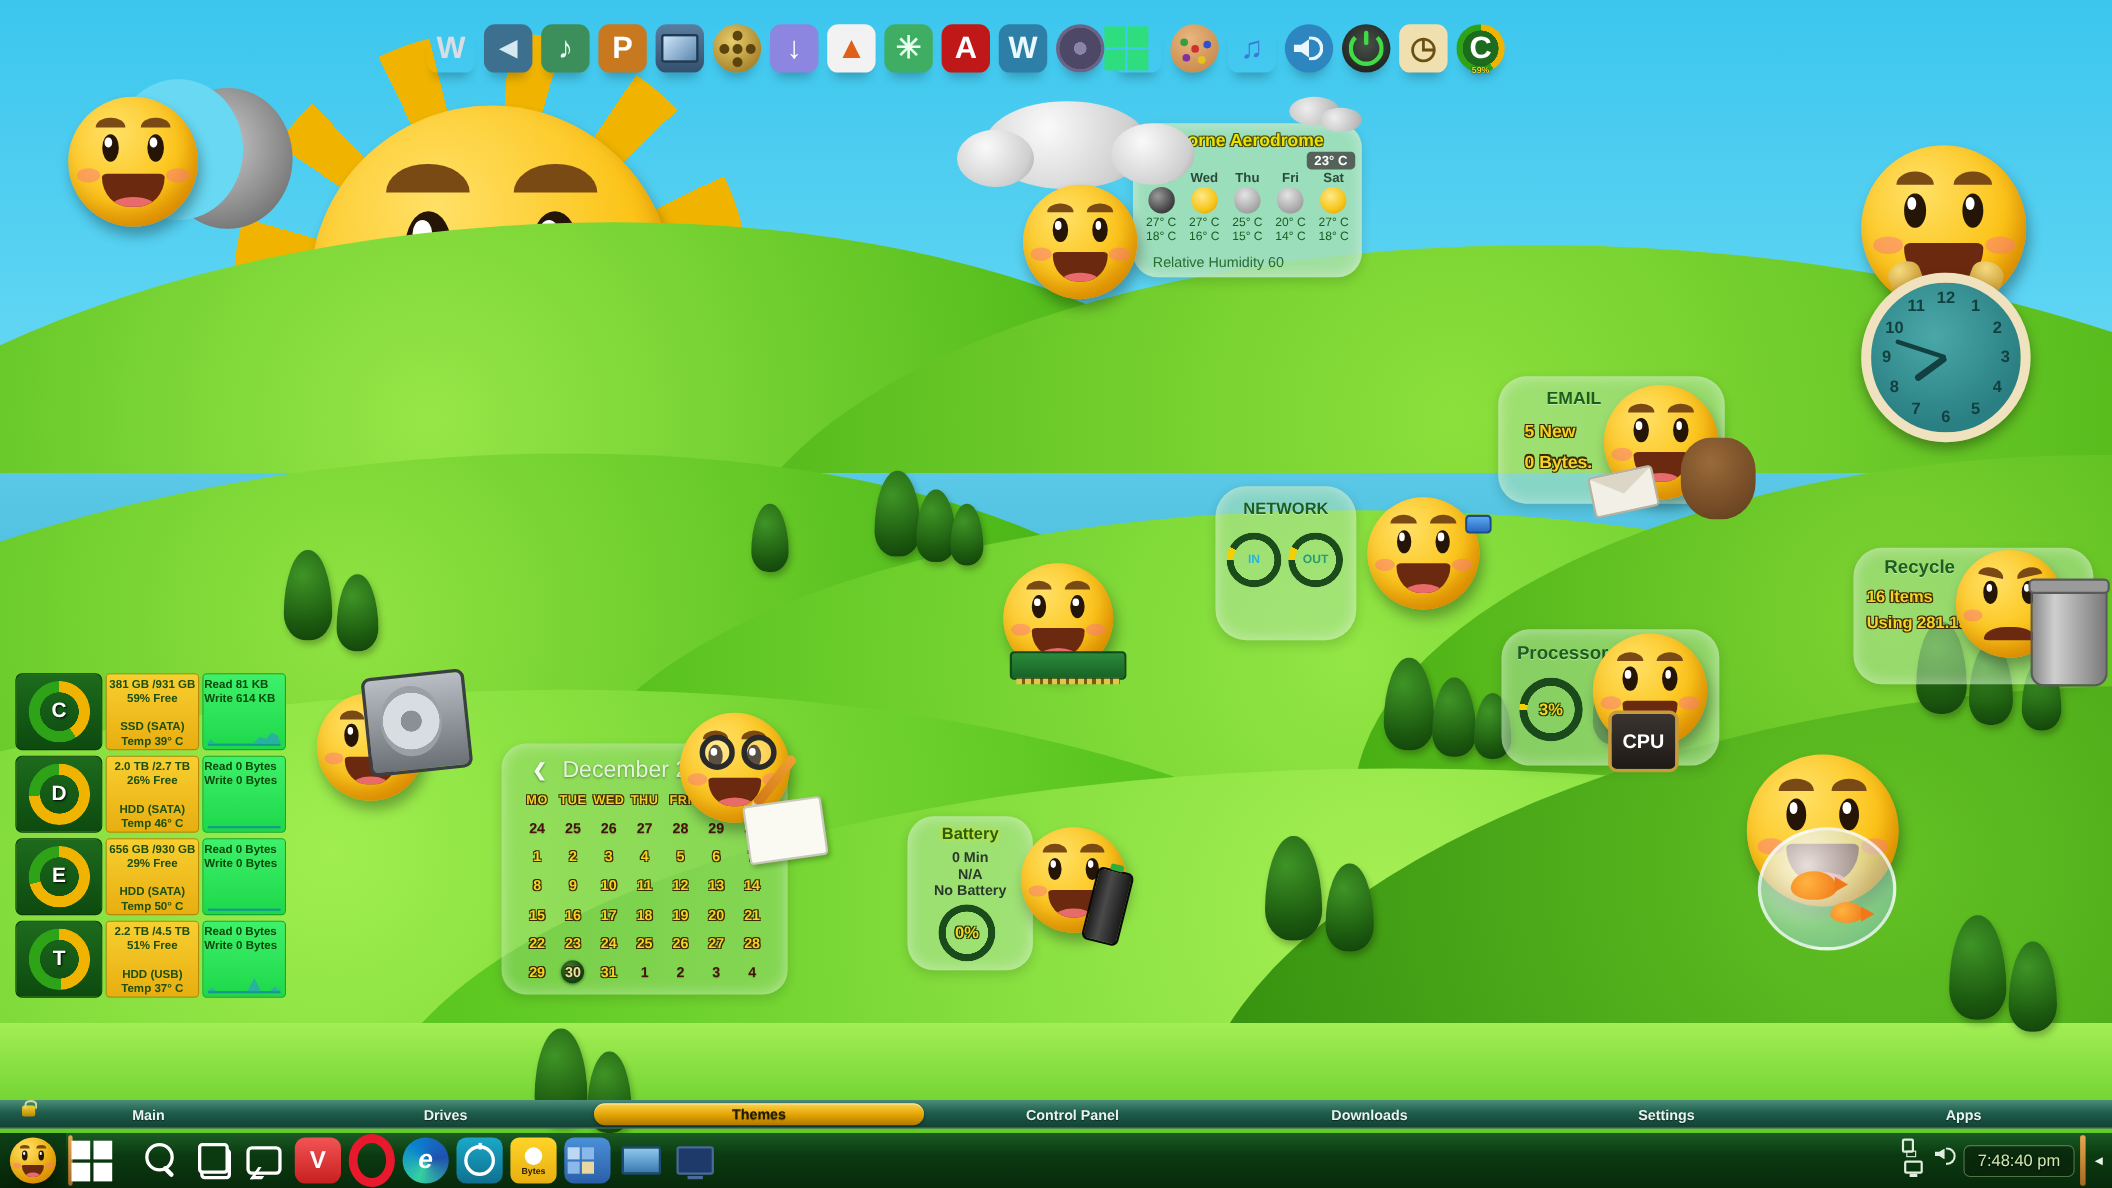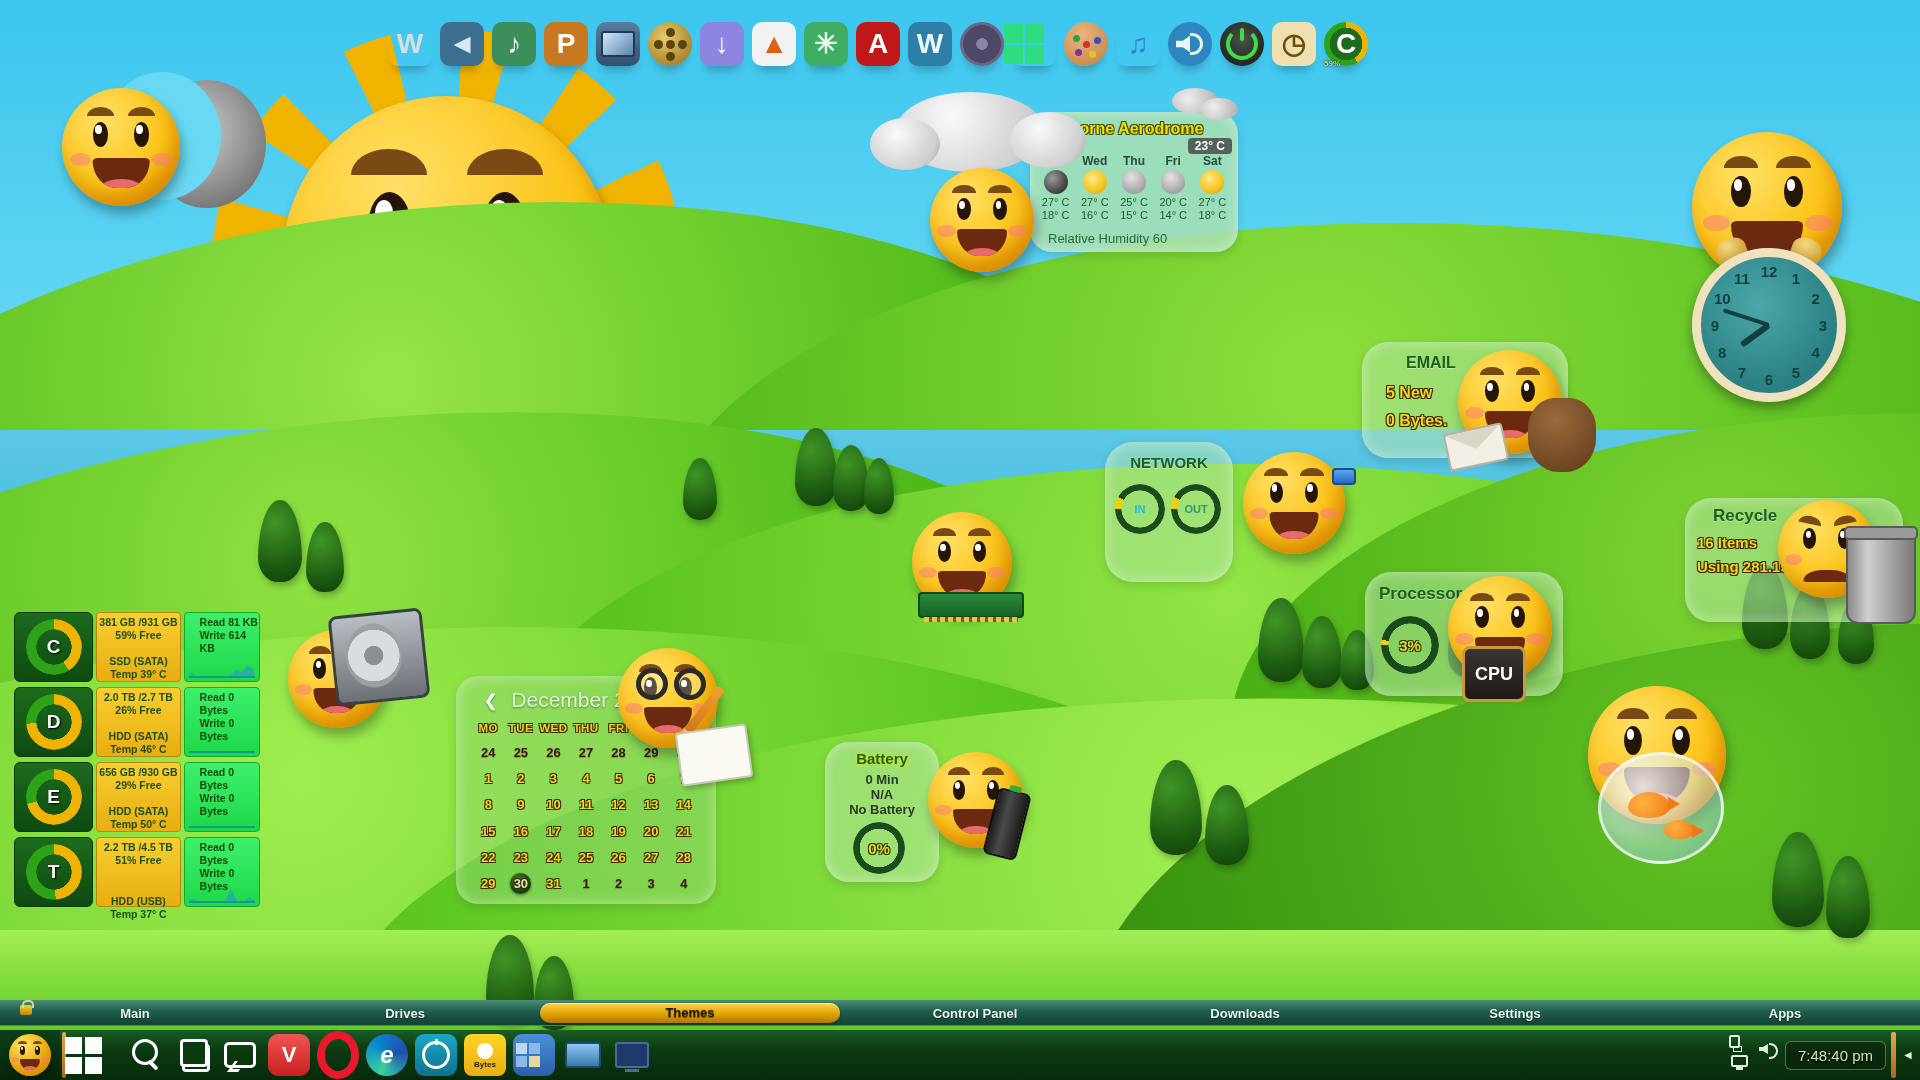--- a/index.html
+++ b/index.html
@@ -48,21 +48,21 @@
     -webkit-mask:radial-gradient(circle,transparent 0 52%,#000 53%);mask:radial-gradient(circle,transparent 0 52%,#000 53%);}
   .gval{position:absolute;font-weight:bold;color:#f5d327;font-size:15px;
     text-shadow:-1px -1px 0 #1d3a00,1px -1px 0 #1d3a00,-1px 1px 0 #1d3a00,1px 1px 0 #1d3a00;
     display:flex;align-items:center;justify-content:center;}
 
   
   .dock{position:absolute;left:388px;top:14px;display:flex;gap:8px;align-items:flex-end;height:52px;}
   .dock-icon{position:relative;width:44px;height:44px;border-radius:10px;display:flex;align-items:center;justify-content:center;
     box-shadow:0 10px 10px -6px rgba(0,0,0,.25);}
   .dock-icon .dg{font-size:28px;font-weight:bold;line-height:1;}
-  .dock-icon .dlabel{position:absolute;bottom:-2px;left:0;right:0;font-size:8px;font-weight:bold;color:#f5d327;text-shadow:0 0 2px #000;}
+  .dock-icon .dlabel{position:absolute;bottom:-2px;left:0;right:0;text-align:center;font-size:8px;font-weight:bold;color:#f5d327;text-shadow:0 0 2px #000;}
   .dock-icon.monitor{background:linear-gradient(#5a7d9e,#33506e);}
   .dock-icon.monitor::after{content:"";width:30px;height:22px;border-radius:3px;background:linear-gradient(135deg,#cfe6fa,#5a86ad);border:2px solid #1f3a52;}
   .dock-icon.win{background:none;}
   .dock-icon.win::after{content:"";width:19px;height:19px;background:#2ede7e;box-shadow:21px 0 #2ede7e,0 21px #2ede7e,21px 21px #2ede7e;margin:-21px 21px 0 -21px;}
   .dock-icon.power{background:radial-gradient(circle at 50% 40%,#4a524a,#232823 70%);border-radius:50%;}
   .dock-icon.power::before{content:"";position:absolute;width:24px;height:24px;border-radius:50%;border:4px solid #3fdc46;border-top-color:transparent;}
   .dock-icon.power::after{content:"";position:absolute;width:4px;height:13px;background:#3fdc46;top:6px;border-radius:2px;}
   .dock-icon.speaker{border-radius:50%;}
   .dock-icon.speaker::before{content:"";width:20px;height:18px;background:#eaf6ff;
     clip-path:polygon(0 32%,34% 32%,70% 4%,70% 96%,34% 68%,0 68%);margin-right:8px;}
@@ -97,21 +97,21 @@
   .drives{position:absolute;left:14px;top:612px;width:246px;}
   .drow{position:relative;height:70px;margin-bottom:5px;display:flex;gap:3px;}
   .dgauge{position:relative;width:80px;background:linear-gradient(#1d6b1d,#0d4a0f);border-radius:6px;
     display:flex;align-items:center;justify-content:center;border:1px solid #0a3a0a;}
   .dring{width:56px;height:56px;border-radius:50%;
     -webkit-mask:radial-gradient(circle,transparent 0 44%,#000 45%);mask:radial-gradient(circle,transparent 0 44%,#000 45%);}
   .dletter{position:absolute;color:#fff;font-weight:bold;font-size:19px;text-shadow:1px 1px 2px #000;}
   .dinfo{width:85px;background:linear-gradient(#f8cf30,#e8ae10);border:1px solid #b8880a;border-radius:4px;
     font-size:10.5px;line-height:13px;font-weight:bold;color:#1d4f10;text-align:center;padding-top:3px;}
   .drw{position:relative;width:77px;background:linear-gradient(#3ef06a,#1dd84a);border:1px solid #12a832;border-radius:4px;
-    font-size:10.5px;line-height:13px;font-weight:bold;color:#0a4a0a;padding:3px 0 0 15px;}
+    font-size:10.5px;line-height:13px;font-weight:bold;color:#0a4a0a;padding:3px 0 0 1px;}
   .spark{position:absolute;left:4px;right:4px;bottom:3px;height:16px;border-bottom:2px solid #159a8a;}
   .spark.c::after{content:"";position:absolute;inset:0;background:#28b0a0;
     clip-path:polygon(0 100%,4% 72%,10% 100%,62% 100%,72% 55%,80% 70%,88% 30%,96% 45%,100% 100%);}
   .spark.t::after{content:"";position:absolute;inset:0;background:#28b0a0;
     clip-path:polygon(0 100%,6% 80%,12% 100%,55% 100%,64% 15%,73% 100%,86% 100%,92% 70%,100% 100%);}
 
   
   .cal{left:456px;top:676px;width:260px;height:228px;background:rgba(150,215,120,.45);}
   .cal-head{position:absolute;left:0;right:0;top:12px;display:flex;justify-content:center;gap:14px;align-items:center;}
   .cal-month{font-size:21px;color:#e6f2da;text-shadow:0 1px 2px rgba(0,60,0,.5);}
@@ -528,21 +528,21 @@
       </div>
       <div class="drow">
         <div class="dgauge">
           <div class="dring" style="background: conic-gradient(rgb(240, 180, 0) 0deg, rgb(240, 180, 0) 49%, rgb(47, 163, 24) 49%, rgb(47, 163, 24) 100%);"></div>
           <span class="dletter">T</span>
         </div>
         <div class="dinfo">
           <div style="min-height: 13px;">2.2 TB /4.5 TB</div>
           <div style="min-height: 13px;">51% Free</div>
           <div style="min-height: 13px;"></div>
-          <div style="min-height: 13px; margin-top: 15px;">HDD (USB)</div>
+          <div style="min-height: 13px;">HDD (USB)</div>
           <div style="min-height: 13px;">Temp 37° C</div>
         </div>
         <div class="drw">
           <div>Read 0 Bytes</div>
           <div>Write 0 Bytes</div>
           <div class="spark t"></div>
         </div>
       </div>
     </div>
   <div class="eface" style="left:288px;top:630px;width:98px;height:98px;">

